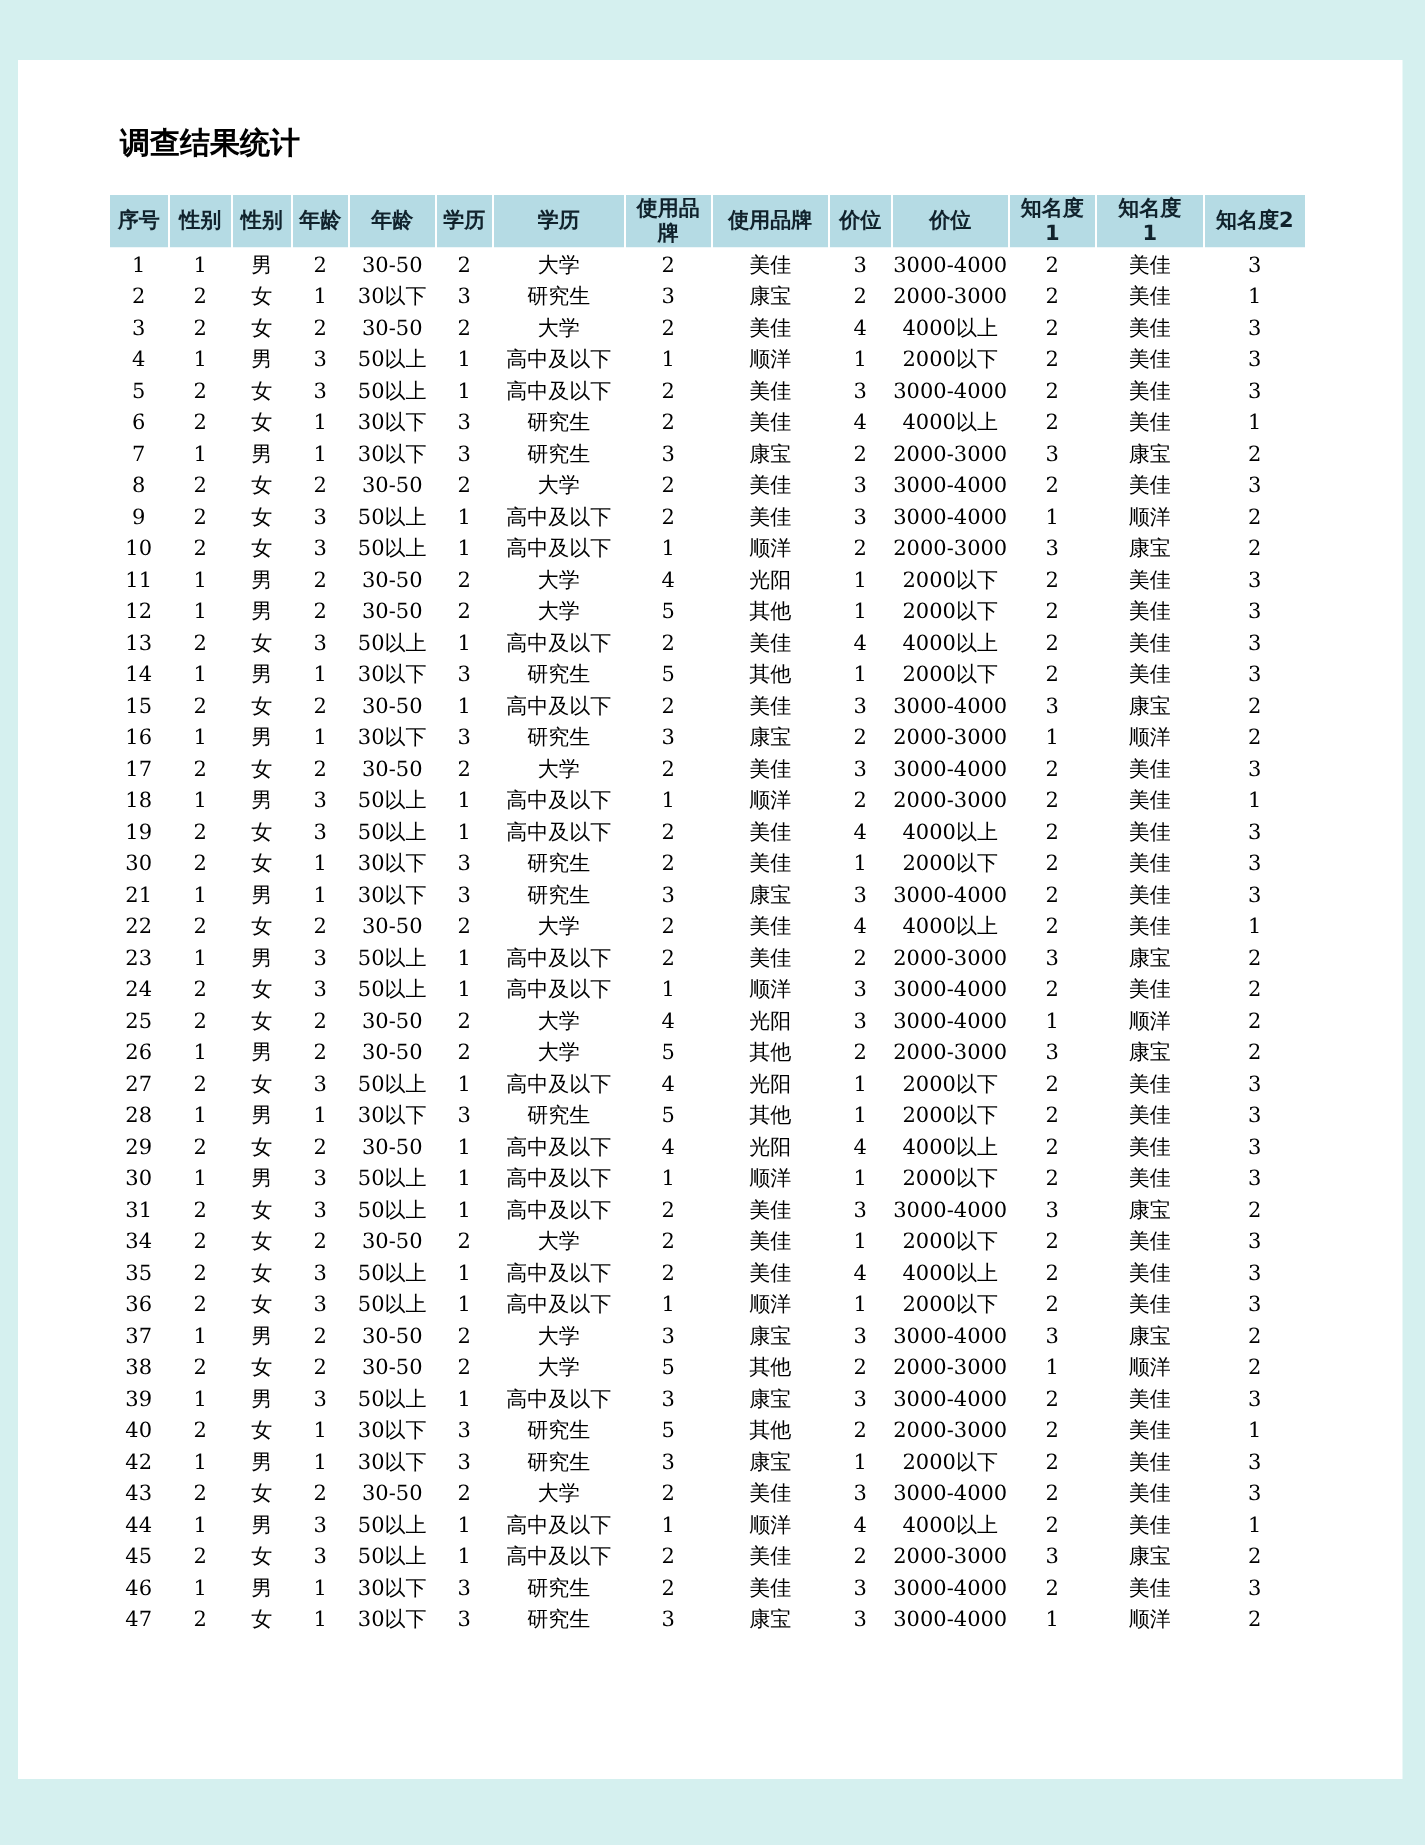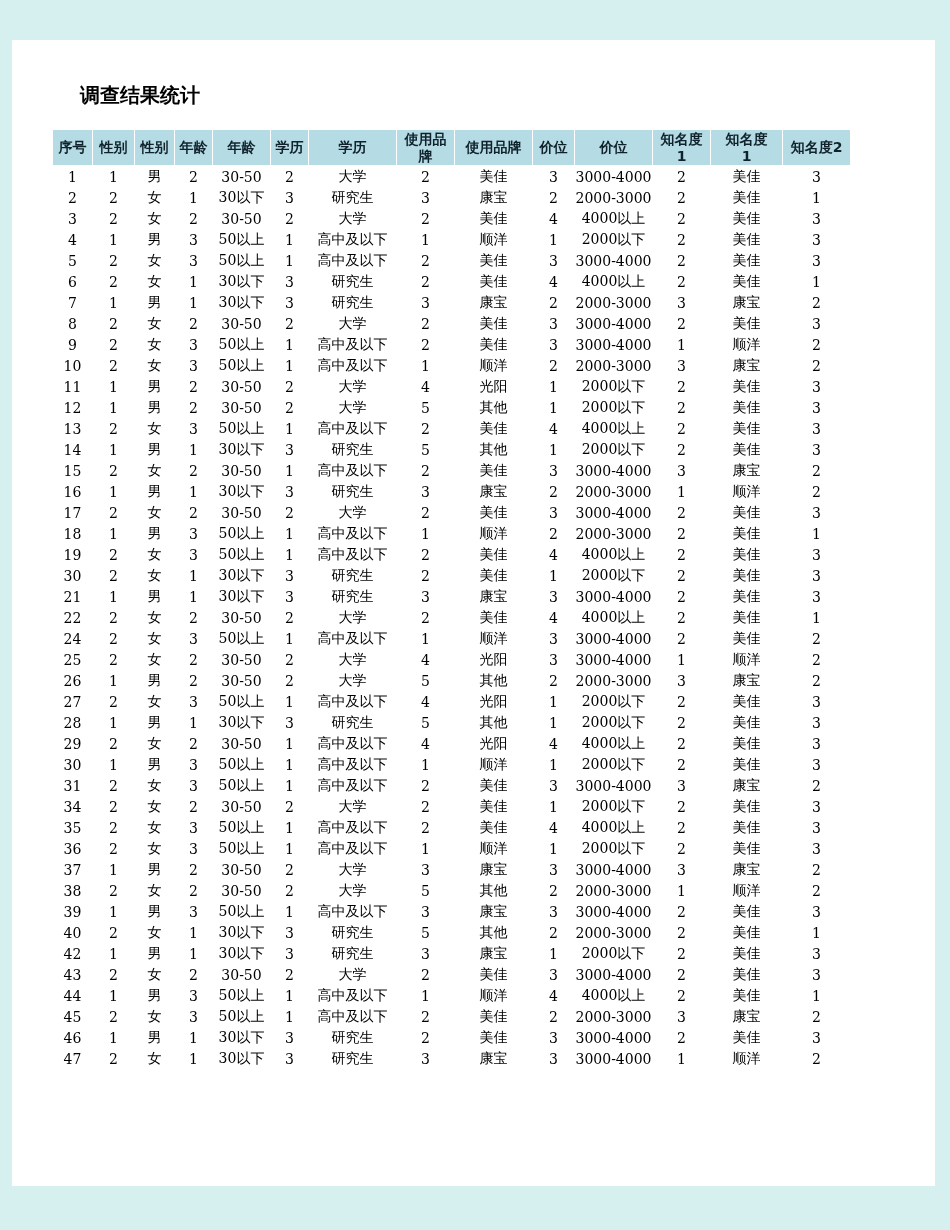--- a/index.html
+++ b/index.html
@@ -25,21 +25,21 @@
     background: #ffffff;
   }
   .sheet-title {
     margin: 42px 0 20px 68px;
     font-size: 20px;
     font-weight: bold;
     color: #000000;
     font-family: "DejaVu Sans", "Liberation Sans", sans-serif;
   }
   table.survey {
-    margin-left: 40px;
+    margin-left: 60px;
     border-collapse: collapse;
     table-layout: fixed;
     width: 798px;
   }
   table.survey th {
     background: var(--header-bg, #b5dbe4);
     color: #10222c;
     font-weight: bold;
     font-size: 14px;
     font-family: "DejaVu Sans", "Liberation Sans", sans-serif;
@@ -469,20 +469,36 @@
             <td>大学</td>
             <td>2</td>
             <td>美佳</td>
             <td>4</td>
             <td>4000以上</td>
             <td>2</td>
             <td>美佳</td>
             <td>1</td>
           </tr>
           <tr>
+            <td>23</td>
+            <td>1</td>
+            <td>男</td>
+            <td>3</td>
+            <td>50以上</td>
+            <td>1</td>
+            <td>高中及以下</td>
+            <td>2</td>
+            <td>美佳</td>
+            <td>2</td>
+            <td>2000-3000</td>
+            <td>3</td>
+            <td>康宝</td>
+            <td>2</td>
+          </tr>
+          <tr>
             <td>24</td>
             <td>2</td>
             <td>女</td>
             <td>3</td>
             <td>50以上</td>
             <td>1</td>
             <td>高中及以下</td>
             <td>1</td>
             <td>顺洋</td>
             <td>3</td>

